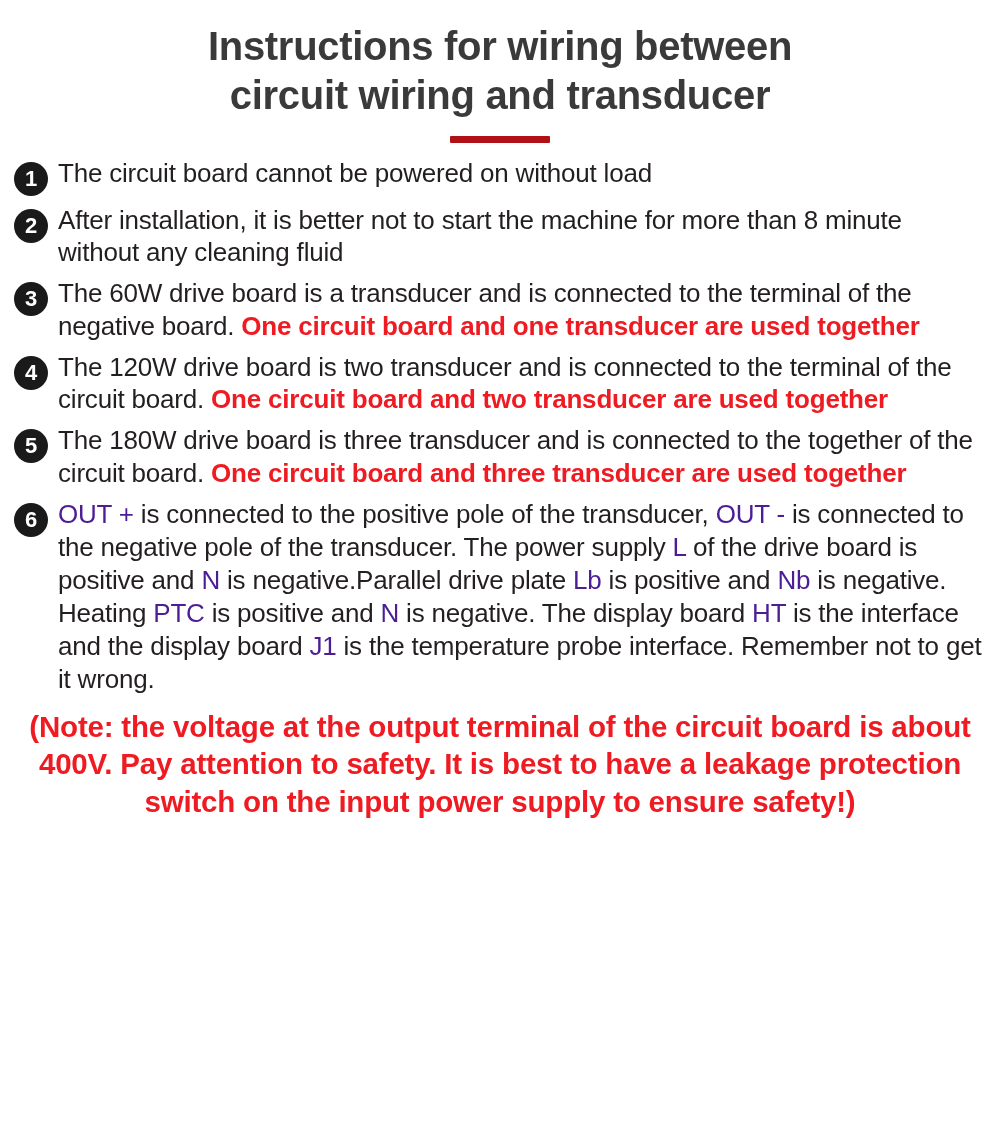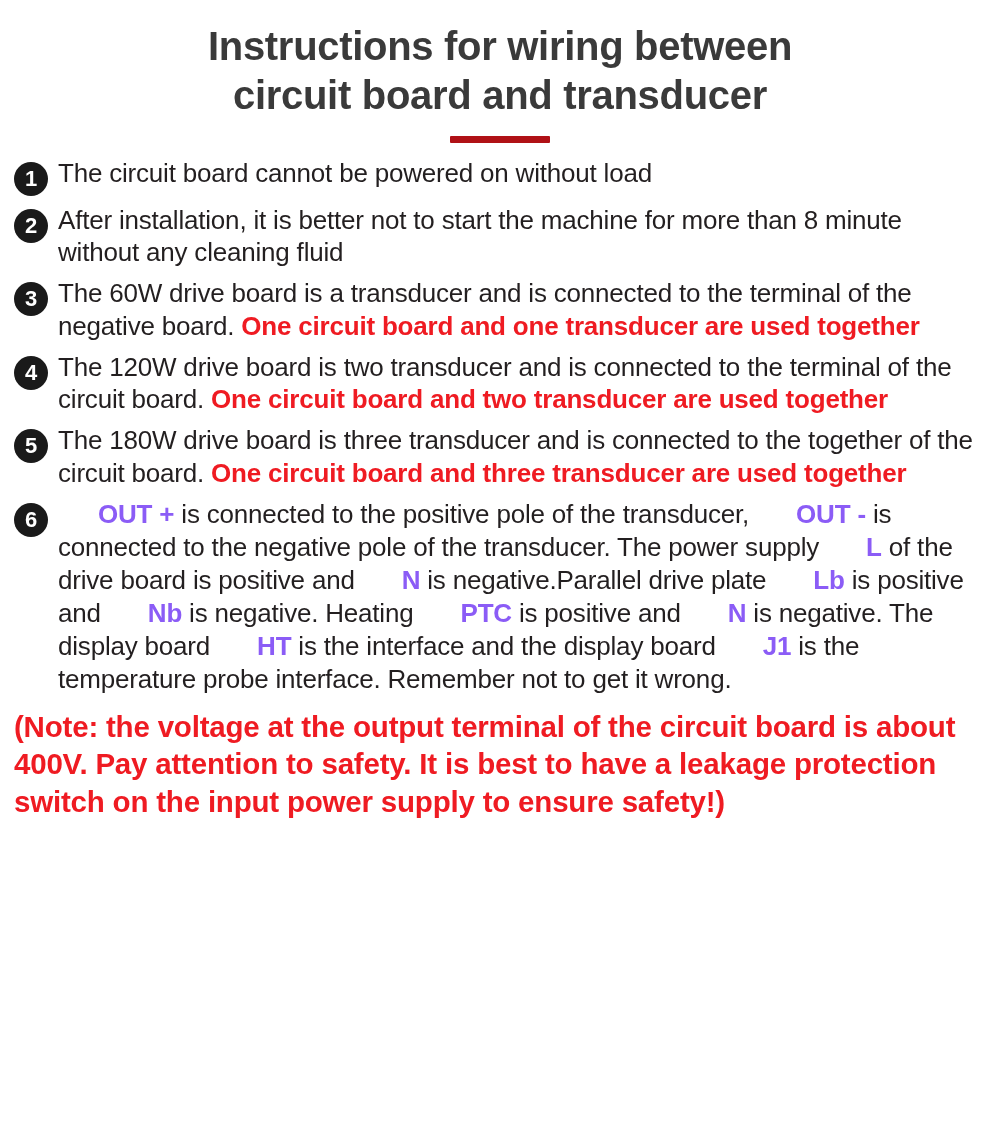--- a/index.html
+++ b/index.html
@@ -65,48 +65,48 @@
     line-height: 1;
   }
   .text {
     flex: 1 1 auto;
     font-size: 26px;
     line-height: 1.26;
     color: #231f20;
     letter-spacing: -0.2px;
   }
   .red {
-    color: #8b5cf6;
-    font-weight: bold;
-    margin-left: 40px;
+    color: #4c1d95;
+    font-weight: normal;
   }
   .red-strong {
     color: #ef1b22;
     font-weight: bold;
   }
   .note {
     font-size: 29.5px;
     line-height: 1.28;
     color: #ef1b22;
     font-weight: bold;
     padding: 4px 6px 0 6px;
     letter-spacing: -0.2px;
+    text-align: center;
   }
   .item-6 .text {
     line-height: 1.27;
   }
 </style>
 </head>
 <body>
 
 <div class="page">
 
   <div class="title">
     <span class="title-line">Instructions for wiring between</span>
-    <span class="title-line">circuit board and transducer</span>
+    <span class="title-line">circuit wiring and transducer</span>
   </div>
 
   <div class="divider"></div>
 
   <div class="list">
 
     <div class="item">
       <div class="bullet">1</div>
       <div class="text">
         <span>The circuit board cannot be powered on without load</span>

